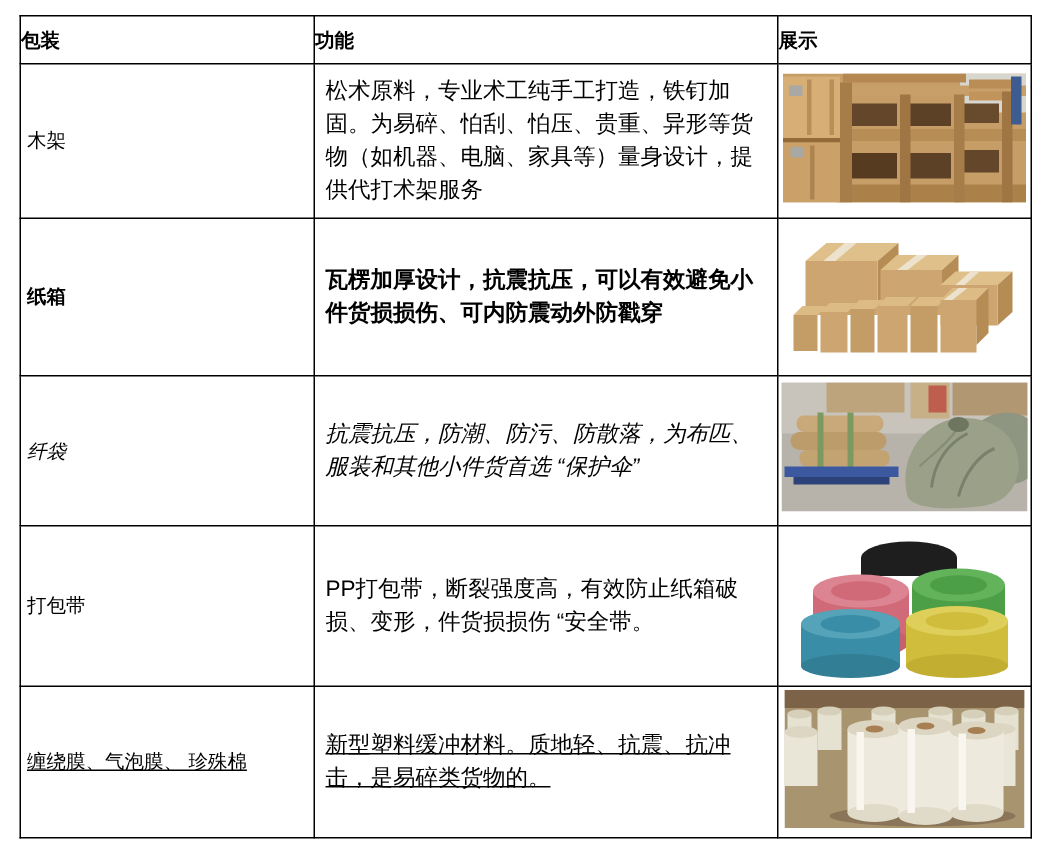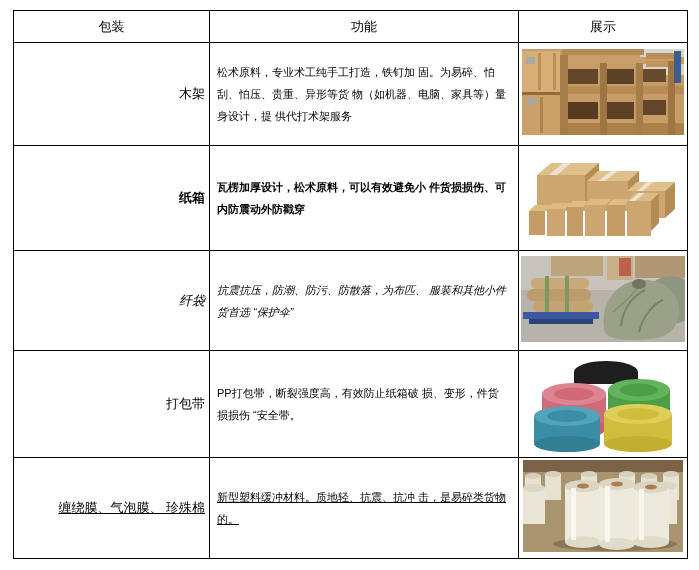--- a/index.html
+++ b/index.html
@@ -16,38 +16,38 @@
     table-layout: fixed;
     margin: 10px 0 0 13px;
     width: 674px;
   }
   .pkg th, .pkg td {
     border: 1px solid #000000;
     padding: 0;
     background: #ffffff;
   }
   .pkg th {
-    font-weight: normal;
+    font-weight: bold;
     font-size: 13px;
     height: 32px;
-    text-align: center;
+    text-align: left;
     vertical-align: middle;
   }
   col.c-pack { width: 196px; }
   col.c-func { width: 309px; }
   col.c-show { width: 169px; }
   td.cell-pack {
-    text-align: right;
+    text-align: left;
     vertical-align: middle;
     font-size: 13px;
     padding: 3px 4px;
   }
   td.cell-func {
     vertical-align: middle;
-    font-size: 11px;
+    font-size: 15px;
     line-height: 22px;
     padding: 4px 10px 4px 7px;
     text-align: left;
     margin-top: 12px;
   }
   td.cell-show {
     text-align: center;
     vertical-align: middle;
   }
   tr.r1 { height: 103px; }
@@ -109,21 +109,21 @@
             <rect x="5" y="49" width="9" height="7" fill="#a8a8a4"></rect>
             <rect x="18" y="48" width="3" height="36" fill="#ad8350"></rect>
             <rect x="152" y="2" width="7" height="32" fill="#3c5c92"></rect>
           </svg>
         </span>
       </td>
     </tr>
 
     <tr class="r2">
       <td class="cell-pack">纸箱</td>
-      <td class="cell-func">瓦楞加厚设计，松术原料，可以有效避免小 件货损损伤、可内防震动外防戳穿</td>
+      <td class="cell-func">瓦楞加厚设计，抗震抗压，可以有效避免小 件货损损伤、可内防震动外防戳穿</td>
       <td class="cell-show">
         <span class="photo">
           <svg width="160" height="95" viewBox="0 0 160 95">
             <rect width="160" height="95" fill="#ffffff"></rect>
             <polygon points="14,26 28,14 76,14 62,26" fill="#dfc08b"></polygon>
             <polygon points="62,26 76,14 76,50 62,62" fill="#b68c55"></polygon>
             <rect x="14" y="26" width="48" height="36" fill="#cda570"></rect>
             <polygon points="40,14 48,14 34,26 26,26" fill="#ece2cd"></polygon>
             <polygon points="64,32 75,22 116,22 105,32" fill="#dfc08b"></polygon>
             <polygon points="105,32 116,22 116,52 105,62" fill="#b68c55"></polygon>

